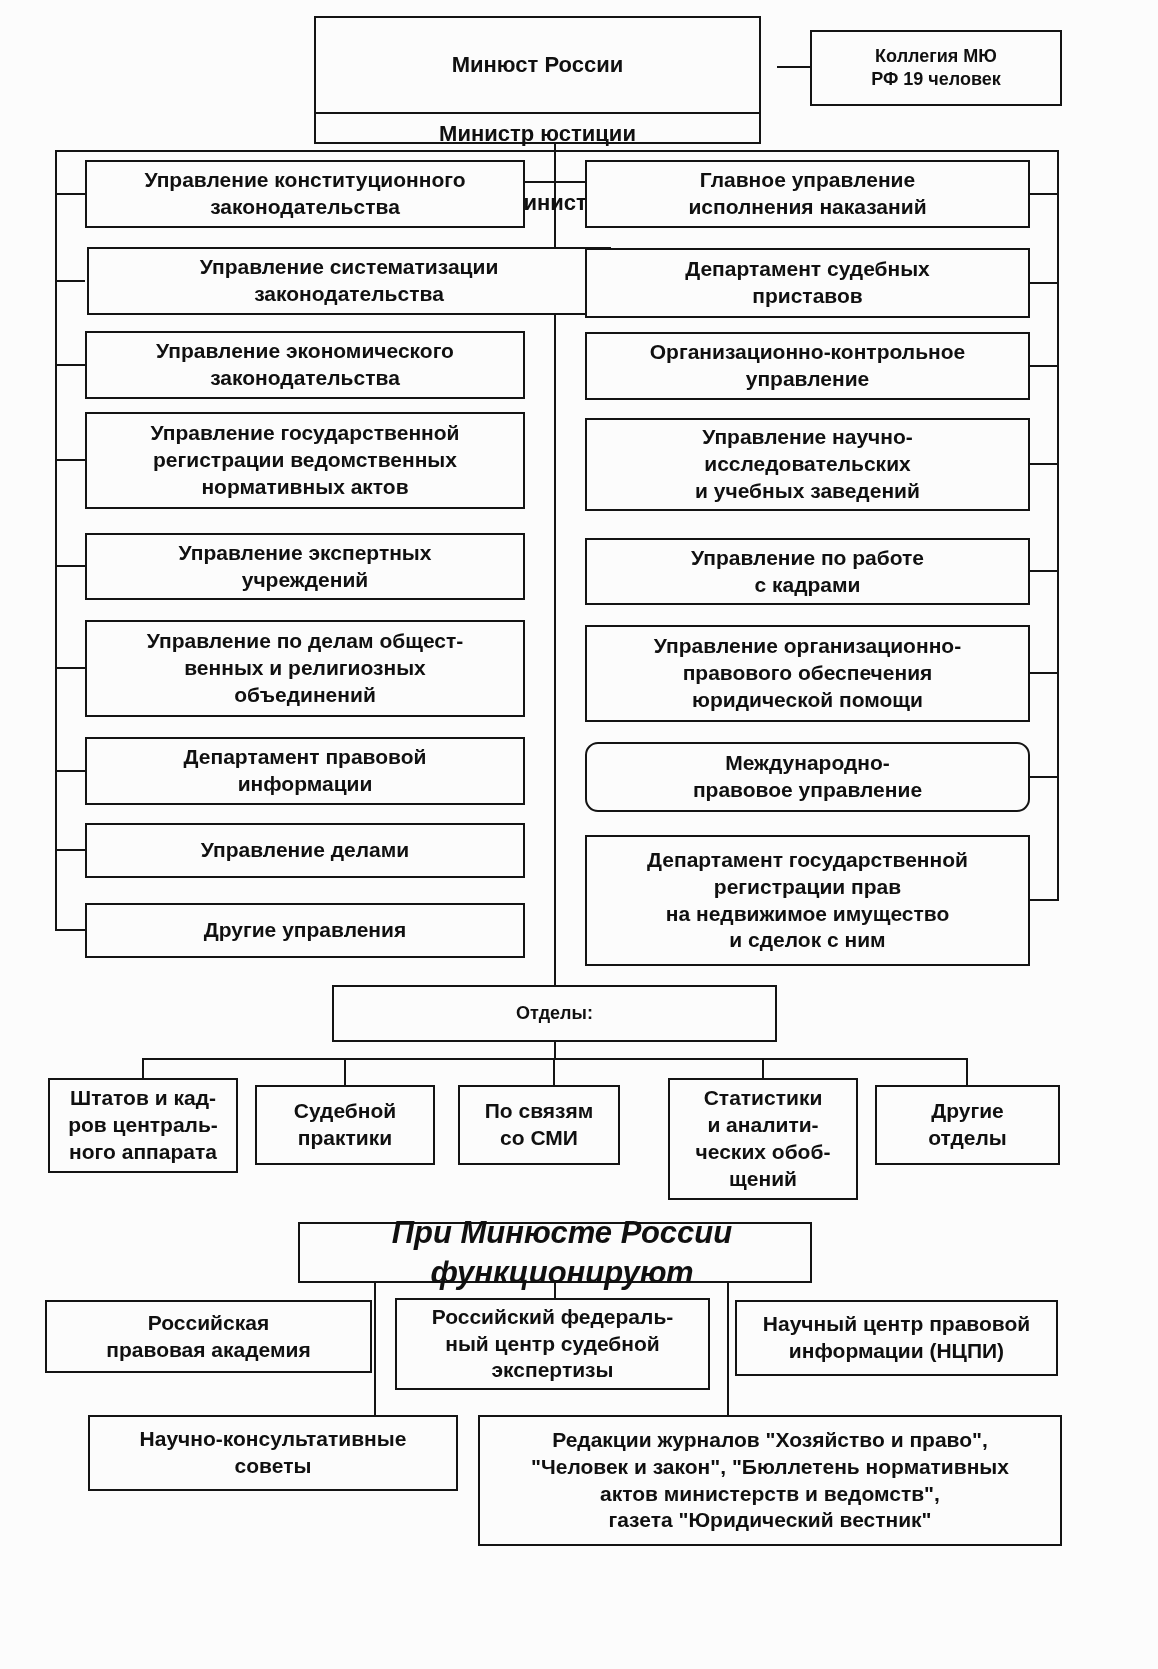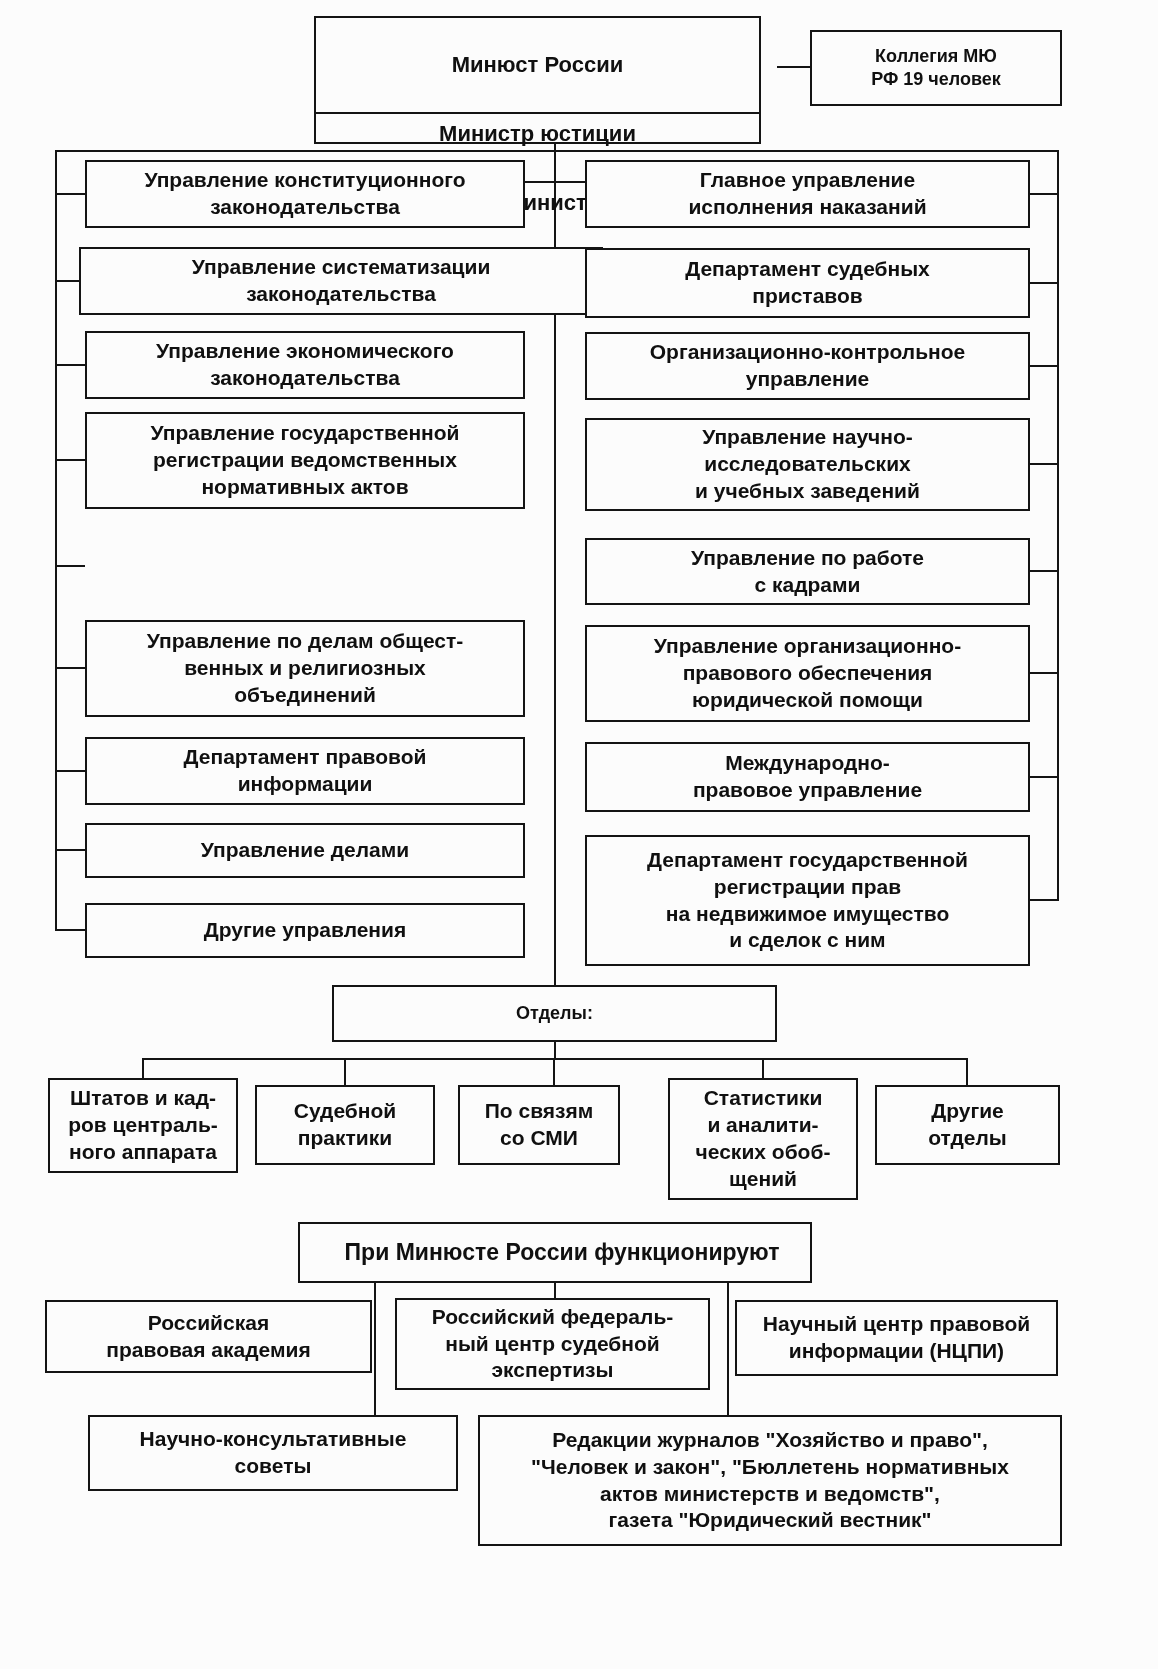--- a/index.html
+++ b/index.html
@@ -21,21 +21,21 @@
     align-items: center;
     justify-content: center;
     text-align: center;
     font-weight: bold;
     font-size: 21px;
     line-height: 1.28;
     white-space: pre-line;
     padding: 2px 6px;
   }
   .fs22 { font-size: 18px; }
-  .italic { font-size: 23px; padding-left: 20px; }
+  .italic { font-style: italic; font-size: 31px; padding-left: 20px; }
   .stack { display: block; padding: 0; }
   .stack .cell {
     display: flex;
     align-items: center;
     justify-content: center;
     height: 40px;
     font-size: 22px;
     white-space: pre-line;
   }
   .stack .cell + .cell { border-top: 2px solid #141414; height: 42px; }
@@ -89,27 +89,29 @@
     <div class="cell">Минюст России</div>
     <div class="cell">Министр юстиции</div>
     <div class="cell">заместители Министра юстиции</div>
   </div>
 
   <div class="box fs22" style="left:810px;top:30px;width:252px;height:76px;">Коллегия МЮ
 РФ 19 человек</div>
 
   <div class="box" style="left:85px;top:160px;width:440px;height:68px;">Управление конституционного
 законодательства</div>
-  <div class="box" style="left:79px;top:247px;width:524px;height:68px;">Управление систематизации
+  <div class="box" style="left:87px;top:247px;width:524px;height:68px;">Управление систематизации
 законодательства</div>
   <div class="box" style="left:85px;top:331px;width:440px;height:68px;">Управление экономического
 законодательства</div>
   <div class="box" style="left:85px;top:412px;width:440px;height:97px;">Управление государственной
 регистрации ведомственных
 нормативных актов</div>
+  <div class="box" style="left:85px;top:533px;width:440px;height:67px;">Управление экспертных
+учреждений</div>
   <div class="box" style="left:85px;top:620px;width:440px;height:97px;">Управление по делам общест-
 венных и религиозных
 объединений</div>
   <div class="box" style="left:85px;top:737px;width:440px;height:68px;">Департамент правовой
 информации</div>
   <div class="box" style="left:85px;top:823px;width:440px;height:55px;">Управление делами</div>
   <div class="box" style="left:85px;top:903px;width:440px;height:55px;">Другие управления</div>
 
   <div class="box" style="left:585px;top:160px;width:445px;height:68px;">Главное управление
 исполнения наказаний</div>
@@ -118,21 +120,21 @@
   <div class="box" style="left:585px;top:332px;width:445px;height:68px;">Организационно-контрольное
 управление</div>
   <div class="box" style="left:585px;top:418px;width:445px;height:93px;">Управление научно-
 исследовательских
 и учебных заведений</div>
   <div class="box" style="left:585px;top:538px;width:445px;height:67px;">Управление по работе
 с кадрами</div>
   <div class="box" style="left:585px;top:625px;width:445px;height:97px;">Управление организационно-
 правового обеспечения
 юридической помощи</div>
-  <div class="box" style="left:585px;top:742px;width:445px;height:70px;">Международно-
+  <div class="box" style="left:585px;top:742px;width:445px;height:70px;border-radius:13px;">Международно-
 правовое управление</div>
   <div class="box" style="left:585px;top:835px;width:445px;height:131px;">Департамент государственной
 регистрации прав
 на недвижимое имущество
 и сделок с ним</div>
 
   <div class="box fs22" style="left:332px;top:985px;width:445px;height:57px;">Отделы:</div>
 
   <div class="box" style="left:48px;top:1078px;width:190px;height:95px;">Штатов и кад-
 ров централь-

